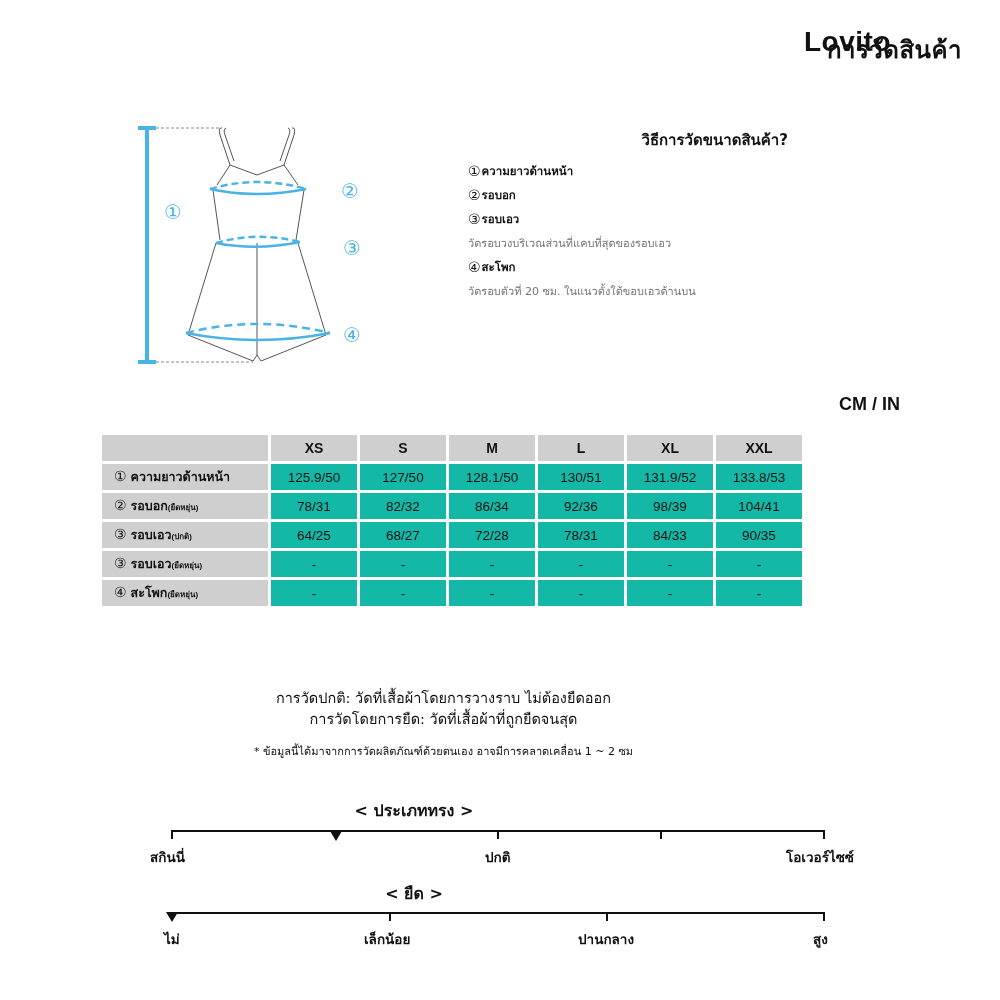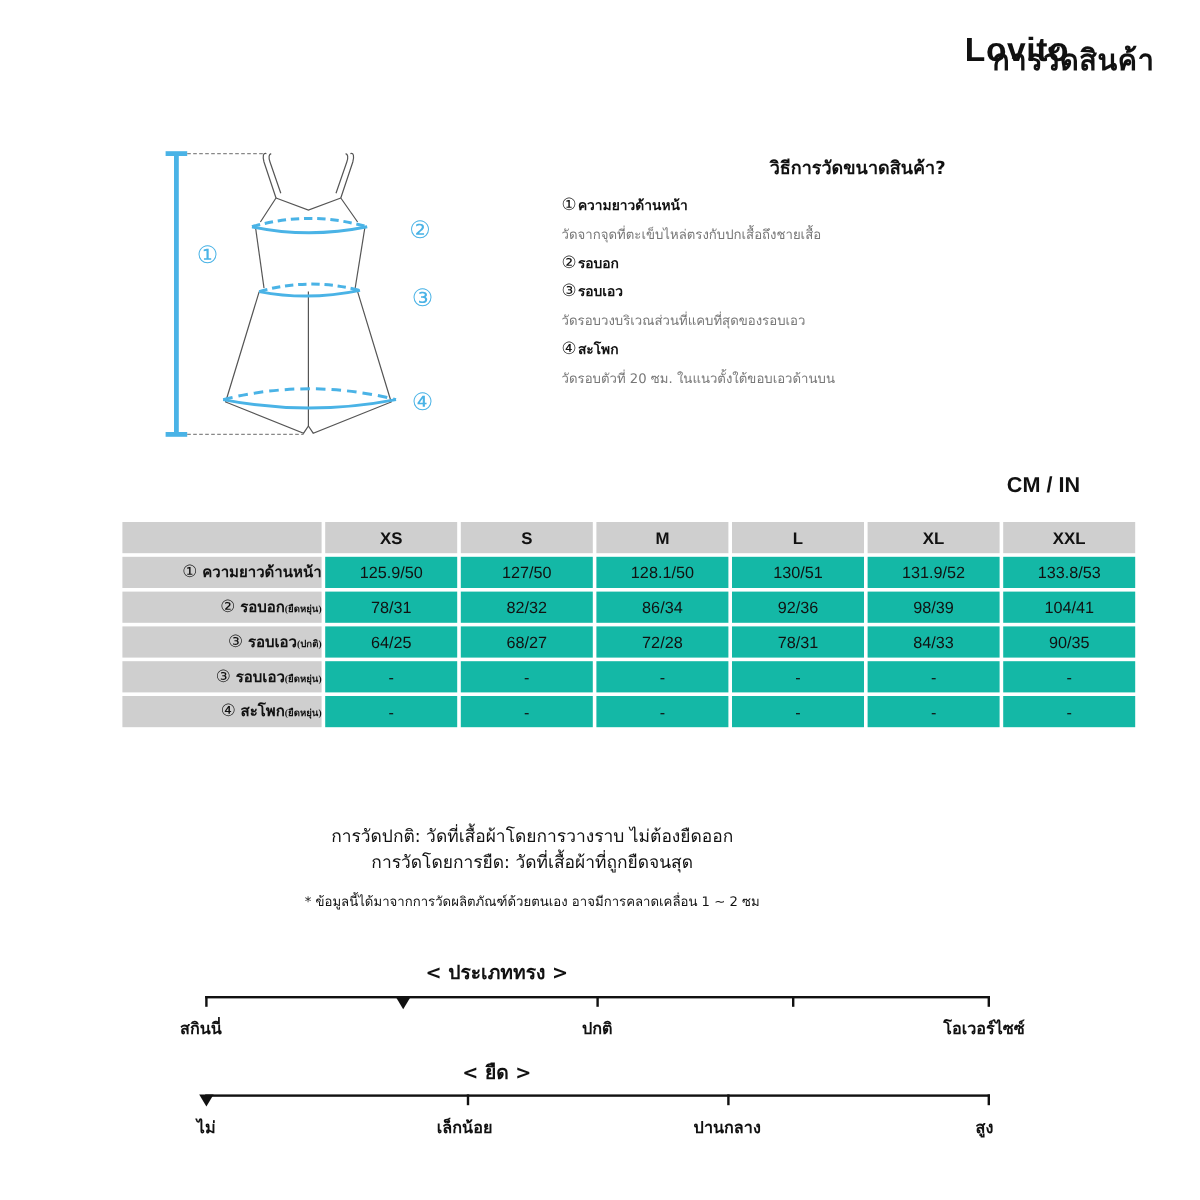--- a/index.html
+++ b/index.html
@@ -16,22 +16,22 @@
   .howto .step-title { font-size: 11.5px; font-weight: bold; margin-top: 6px; display: flex; align-items: center; }
   .howto .step-title .num { font-weight: normal; font-size: 14px; margin-right: 1px; }
   .howto .step-desc { font-size: 11px; color: #777; margin-top: 6px; }
 
   .unit { right: 100px; top: 394px; font-size: 18px; font-weight: bold; font-family: "Liberation Sans", sans-serif; }
 
   table.size-table { position: absolute; left: 99px; top: 432px; border-collapse: separate; border-spacing: 3px; }
   .size-table td, .size-table th { height: 26px; padding: 0; text-align: center; font-size: 13px; font-family: "Liberation Sans", sans-serif; }
   .size-table th { background: #cfcfcf; font-weight: bold; font-size: 14px; }
   .size-table th.corner { width: 166px; }
-  .size-table th.size { width: 110px; }
-  .size-table td.label { background: #cfcfcf; text-align: right; padding-left: 12px; font-weight: bold; font-size: 12.5px; font-family: Liberation Serif, serif; white-space: nowrap; }
+  .size-table th.size { width: 86px; }
+  .size-table td.label { background: #cfcfcf; text-align: left; padding-left: 12px; font-weight: bold; font-size: 12.5px; font-family: Liberation Sans, sans-serif; white-space: nowrap; }
   .size-table td.label .num { font-weight: normal; font-size: 14px; margin-right: 4px; }
   .size-table td.label .sub { font-size: 8px; font-weight: bold; }
   .size-table td.val { background: #14b8a6; font-weight: 500; font-size: 13.5px; }
 
   .notes { left: 0; width: 887px; top: 688px; text-align: center; }
   .notes .line { font-size: 14.5px; line-height: 21px; }
   .notes .disclaimer { font-size: 11px; margin-top: 12px; }
 
   .scale-title { left: 0; width: 828px; text-align: center; font-size: 16px; font-weight: bold; }
   .scale-line { height: 2px; background: #111; }
@@ -86,21 +86,20 @@
   <text x="222" y="227" font-size="20" fill="#4ab3e6" text-anchor="middle">④</text>
 </svg>
 
 <div class="abs howto">
   <h2>วิธีการวัดขนาดสินค้า?</h2>
   <div class="step">
     <div class="step-title">
         <span class="num">①</span>
         <span>ความยาวด้านหน้า</span>
       </div>
-    <div class="step-desc">วัดจากจุดที่ตะเข็บไหล่ตรงกับปกเสื้อถึงชายเสื้อ</div>
   </div>
   <div class="step">
     <div class="step-title">
         <span class="num">②</span>
         <span>รอบอก</span>
       </div>
   </div>
   <div class="step">
     <div class="step-title">
         <span class="num">③</span>

